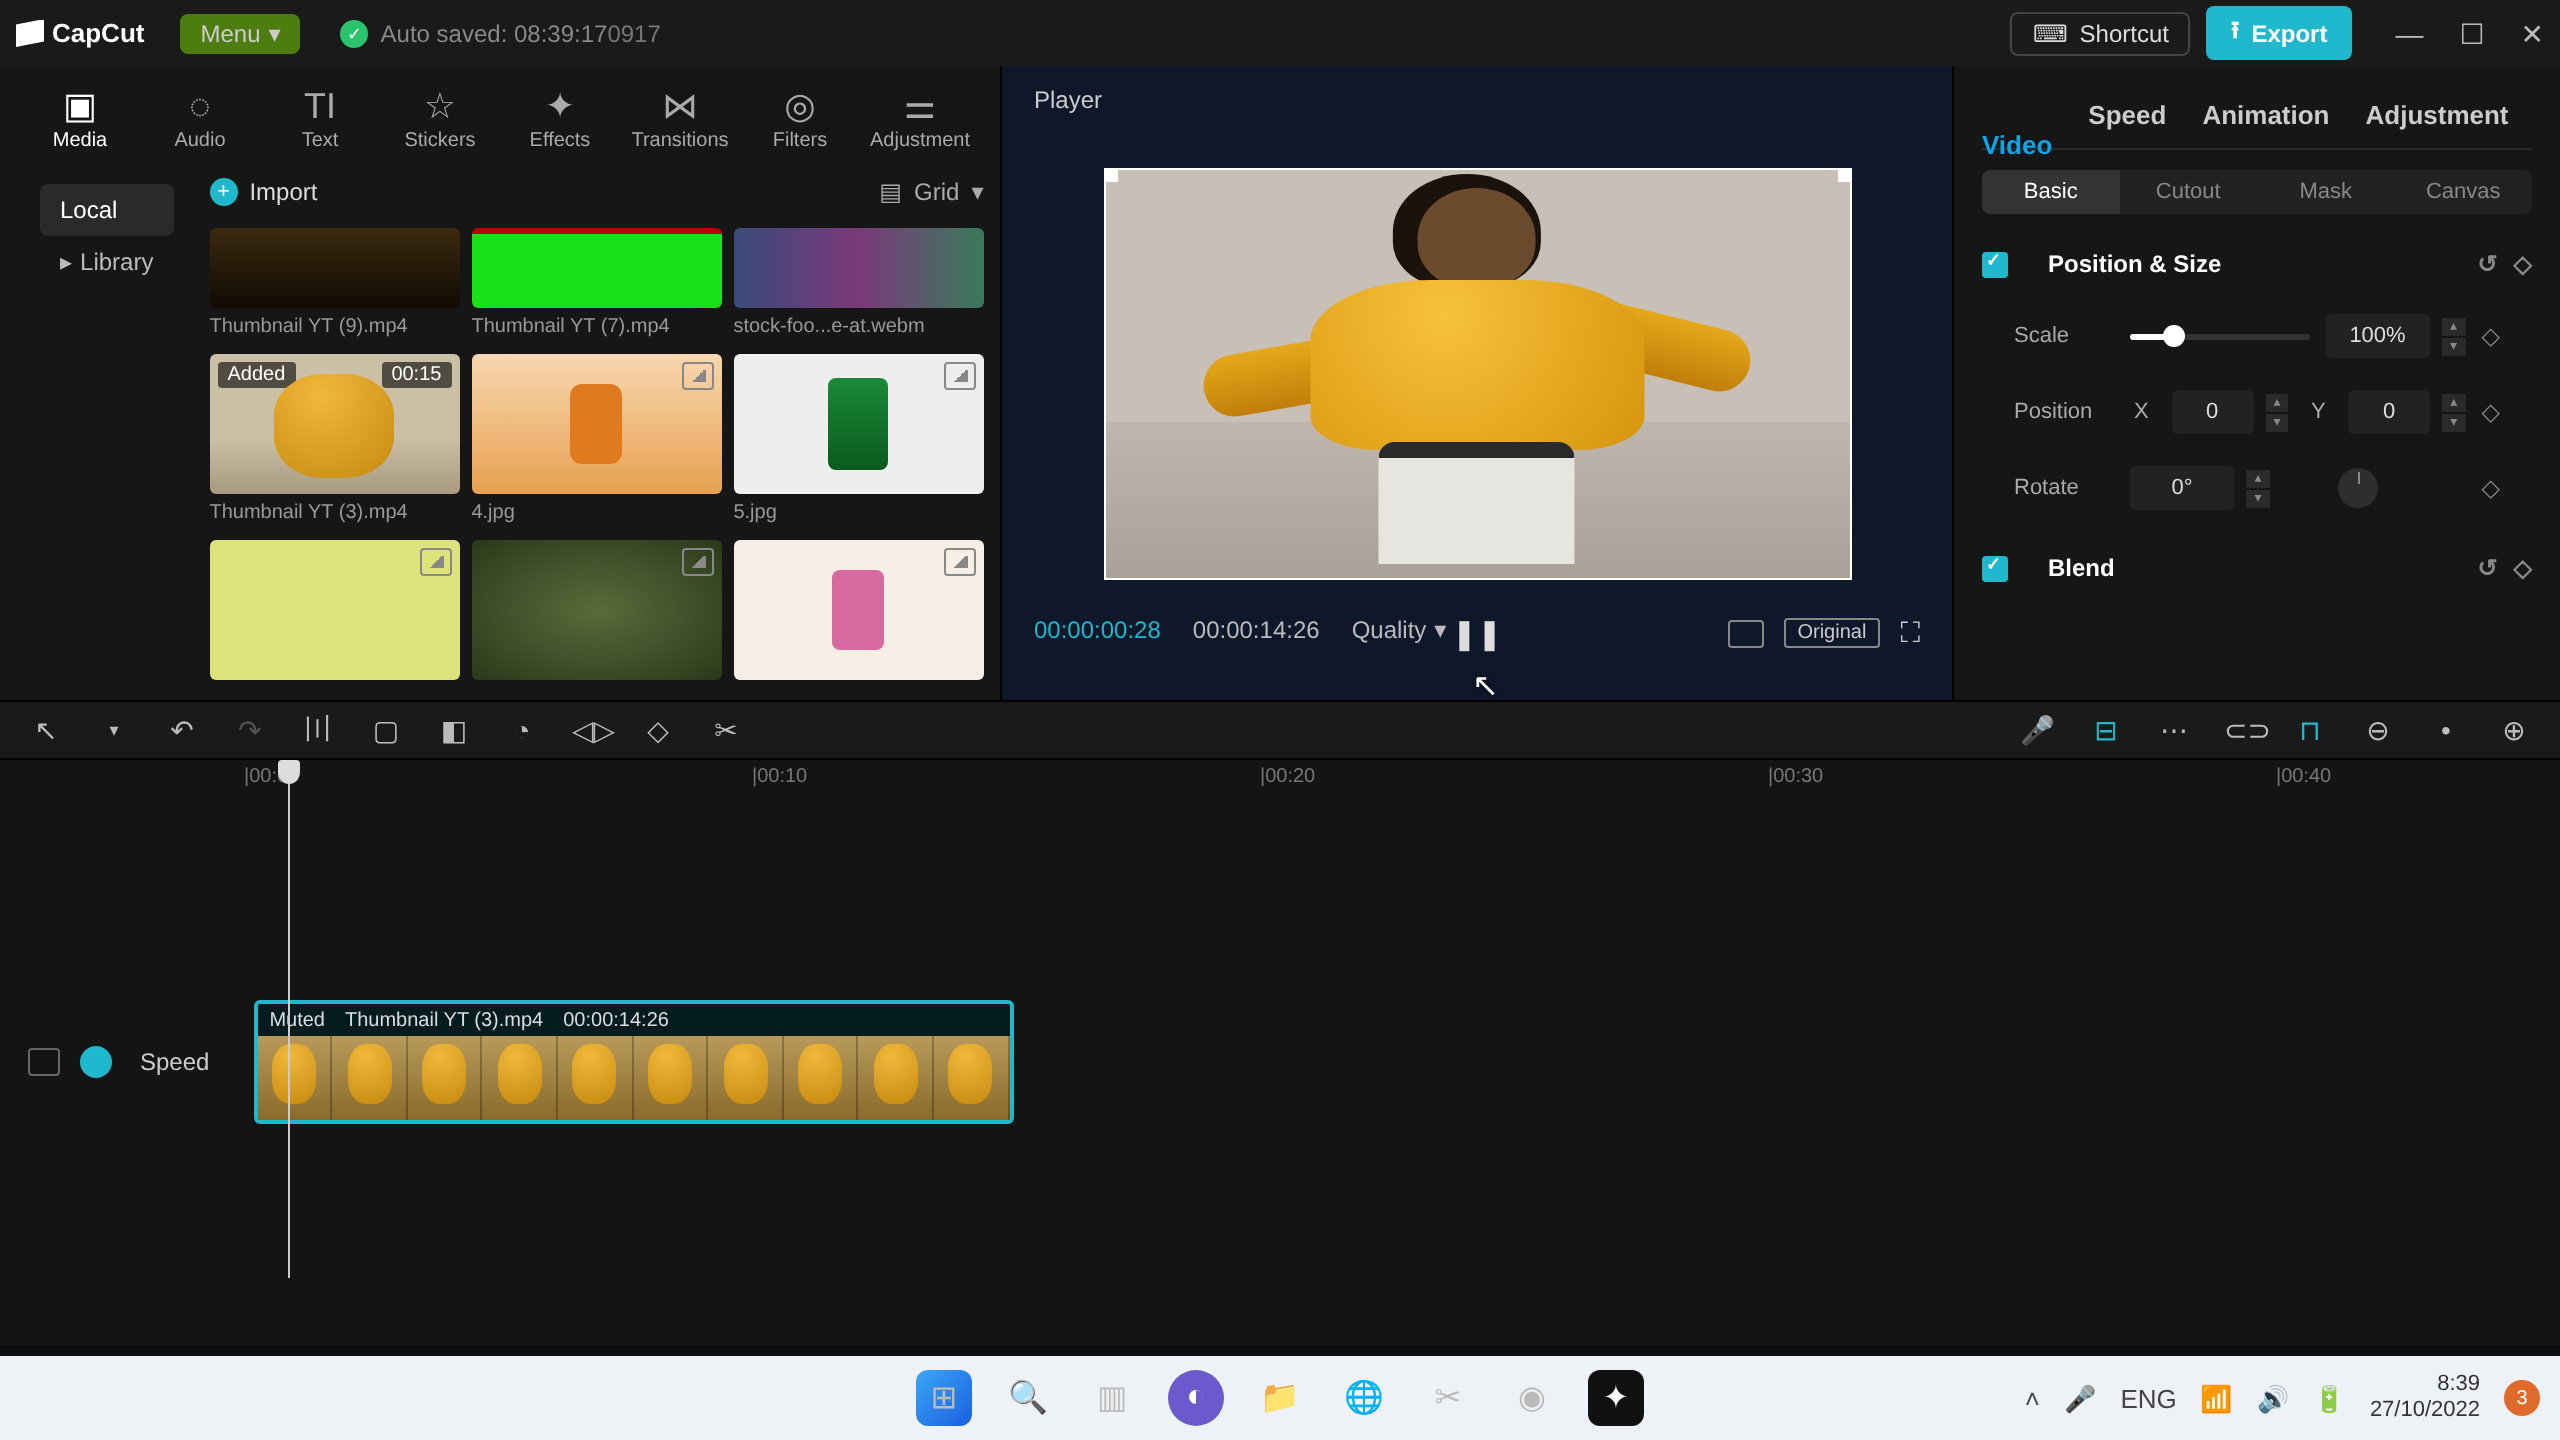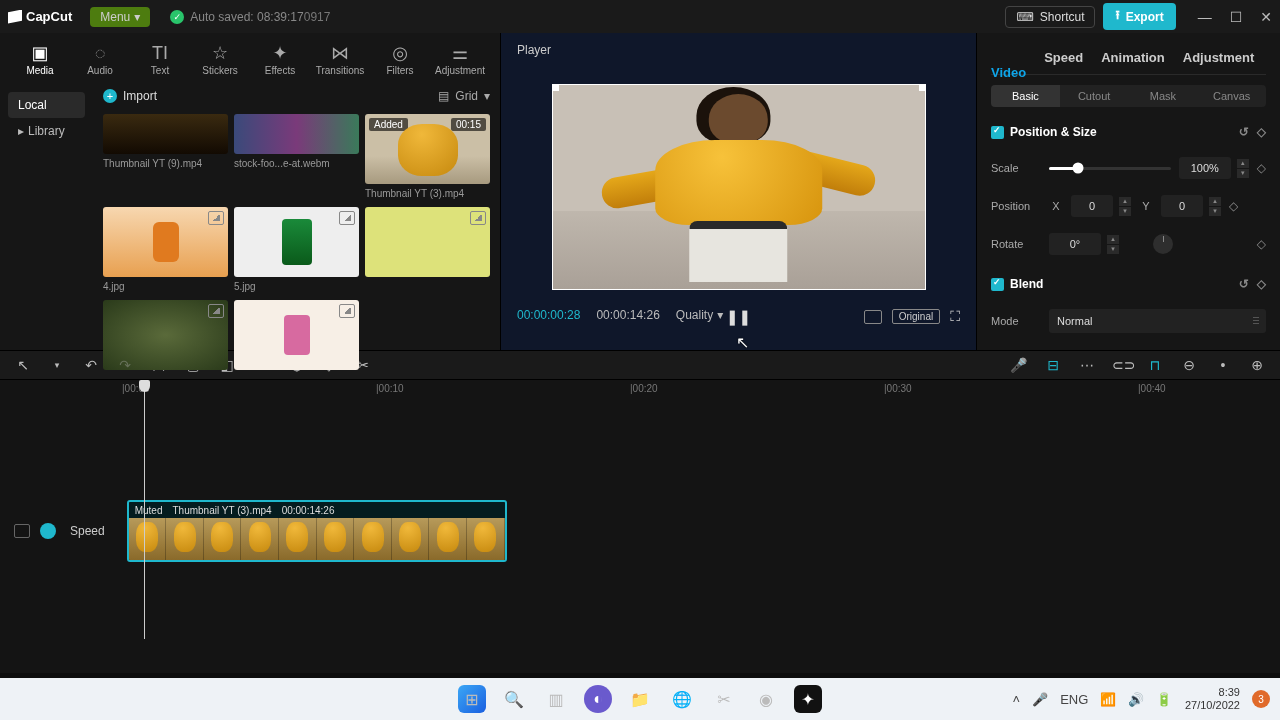--- a/index.html
+++ b/index.html
@@ -25,21 +25,21 @@
 
 
 .media-panel { width: 500px; background: #161616; display: flex; flex-direction: column; }
 .media-tabs { display: flex; padding: 6px 10px 0; gap: 0; }
 .media-tab { flex: 0 0 60px; display: flex; flex-direction: column; align-items: center; gap: 2px; padding: 4px 0 6px; color: #aaa; cursor: pointer; }
 .media-tab.active { color: #fff; }
 .media-tab .icon { font-size: 18px; height: 20px; display: flex; align-items: center; }
 .media-tab .lbl { font-size: 10px; }
 .media-body { flex: 1; display: flex; }
 .media-side { width: 96px; padding: 10px 8px; }
-.side-item { padding: 6px 10px; border-radius: 4px; color: #bbb; cursor: pointer; display: flex; align-items: center; gap: 4px; }
+.side-item { padding: 6px 10px; border-radius: 4px; color: #bbb; cursor: pointer; display: flex; align-items: center; gap: 4px; margin-left: 12px; }
 .side-item.active { background: #2a2a2a; color: #fff; }
 .media-grid-wrap { flex: 1; padding: 0 10px 6px; display: flex; flex-direction: column; }
 .import-row { display: flex; align-items: center; justify-content: space-between; height: 28px; }
 .import-btn { display: flex; align-items: center; gap: 6px; color: #ddd; cursor: pointer; }
 .import-plus { width: 14px; height: 14px; border-radius: 50%; background: #1fb8cd; color: #fff; display: flex; align-items: center; justify-content: center; font-size: 11px; }
 .grid-btn { display: flex; align-items: center; gap: 6px; color: #aaa; cursor: pointer; }
 .media-grid { display: grid; grid-template-columns: repeat(3, 125px); gap: 8px 6px; margin-top: 4px; overflow: hidden; }
 .media-item { display: flex; flex-direction: column; gap: 4px; }
 .thumb { height: 40px; border-radius: 3px; position: relative; }
 .thumb.big { height: 70px; }
@@ -77,26 +77,26 @@
 
 .inspector { width: 303px; background: #161616; padding: 8px 14px; display: flex; flex-direction: column; }
 .insp-tabs { display: flex; gap: 18px; height: 34px; align-items: center; border-bottom: 1px solid #2a2a2a; }
 .insp-tab { color: #ccc; font-size: 13px; font-weight: 600; cursor: pointer; }
 .insp-tab.active { color: #0ea5e9; margin-top: 30px; }
 .sub-tabs { display: flex; gap: 0; margin: 10px 0; }
 .sub-tab { flex: 1; text-align: center; padding: 5px 0; background: #222; color: #888; font-size: 11px; cursor: pointer; }
 .sub-tab:first-child { border-radius: 4px 0 0 4px; }
 .sub-tab:last-child { border-radius: 0 4px 4px 0; }
 .sub-tab.active { background: #333; color: #fff; }
-.section-head { display: flex; align-items: center; gap: 6px; margin: 8px 0 10px; color: #fff; font-weight: 600; font-size: 12px; }
+.section-head { display: flex; align-items: center; gap: 20px; margin: 8px 0 10px; color: #fff; font-weight: 600; font-size: 12px; }
 .chk { width: 13px; height: 13px; background: #1fb8cd; border-radius: 2px; position: relative; }
 .chk::after { content: "✓"; color: #fff; font-size: 9px; position: absolute; top: -1px; left: 2px; }
 .kf-icons { margin-left: auto; display: flex; gap: 8px; color: #888; }
 .kf-icons span { cursor: pointer; }
-.prop-row { display: flex; align-items: center; gap: 8px; margin: 8px 0; }
+.prop-row { display: flex; align-items: center; gap: 8px; margin: 8px 16px; }
 .prop-label { width: 50px; color: #aaa; font-size: 11px; }
 .slider { flex: 1; height: 3px; background: #333; position: relative; border-radius: 2px; }
 .slider .fill { position: absolute; left: 0; top: 0; bottom: 0; width: 24%; background: #fff; border-radius: 2px; }
 .slider .knob { position: absolute; left: 24%; top: 50%; transform: translate(-50%,-50%); width: 11px; height: 11px; background: #fff; border-radius: 50%; }
 .val-box { width: 52px; height: 22px; background: #222; border-radius: 3px; display: flex; align-items: center; justify-content: center; color: #ddd; font-size: 11px; position: relative; }
 .stepper { width: 12px; display: flex; flex-direction: column; gap: 1px; margin-left: -2px; }
 .stepper div { height: 9px; background: #2a2a2a; font-size: 7px; color: #888; display: flex; align-items: center; justify-content: center; cursor: pointer; }
 .diamond { color: #888; font-size: 12px; cursor: pointer; }
 .axis-lbl { width: 14px; color: #aaa; font-size: 11px; text-align: center; }
 .knob-disc { width: 20px; height: 20px; border-radius: 50%; background: #2e2e2e; position: relative; }
@@ -228,20 +228,24 @@
           <div class="grid-btn">
             <span>▤</span>
             <span>Grid</span>
             <span>▾</span>
           </div>
         </div>
         <div class="media-grid">
           <div class="media-item">
               <div class="thumb" style="background:linear-gradient(#3a2a10,#120a02)"></div>
               <div class="name">Thumbnail YT (9).mp4</div>
+            </div>
+          <div class="media-item">
+              <div class="thumb" style="background:#19e019;border-top:3px solid #b00"></div>
+              <div class="name">Thumbnail YT (7).mp4</div>
             </div>
           <div class="media-item">
               <div class="thumb" style="background:linear-gradient(90deg,#3a4a7a,#7a3a7a,#3a7a5a)"></div>
               <div class="name">stock-foo...e-at.webm</div>
             </div>
           <div class="media-item">
               <div class="thumb big" style="background:linear-gradient(#cbbfa6 60%,#a79a7f);">
                 <span class="badge">Added</span>
                 <span class="dur">00:15</span>
                 <div style="position:absolute;left:26%;top:14%;width:48%;height:74%;background:radial-gradient(circle at 40% 20%,#f0b83a,#c6890e);border-radius:40%"></div>
@@ -382,26 +386,20 @@
       <span class="diamond">◇</span>
     </div>
 
     <div class="section-head" style="margin-top:14px">
       <span class="chk"></span>
       <span>Blend</span>
       <span class="kf-icons">
           <span>↺</span>
           <span class="diamond">◇</span>
         </span>
-    </div>
-    <div class="prop-row">
-      <span class="prop-label">Mode</span>
-      <div class="select-box">
-          <span>Normal</span>
-        </div>
     </div>
   </div>
 </div>
 
 <div class="toolbar">
   <span class="tool">↖</span>
   <span class="tool" style="font-size:9px">▾</span>
   <span class="tool">↶</span>
   <span class="tool dim">↷</span>
   <span class="tool">〣</span>

